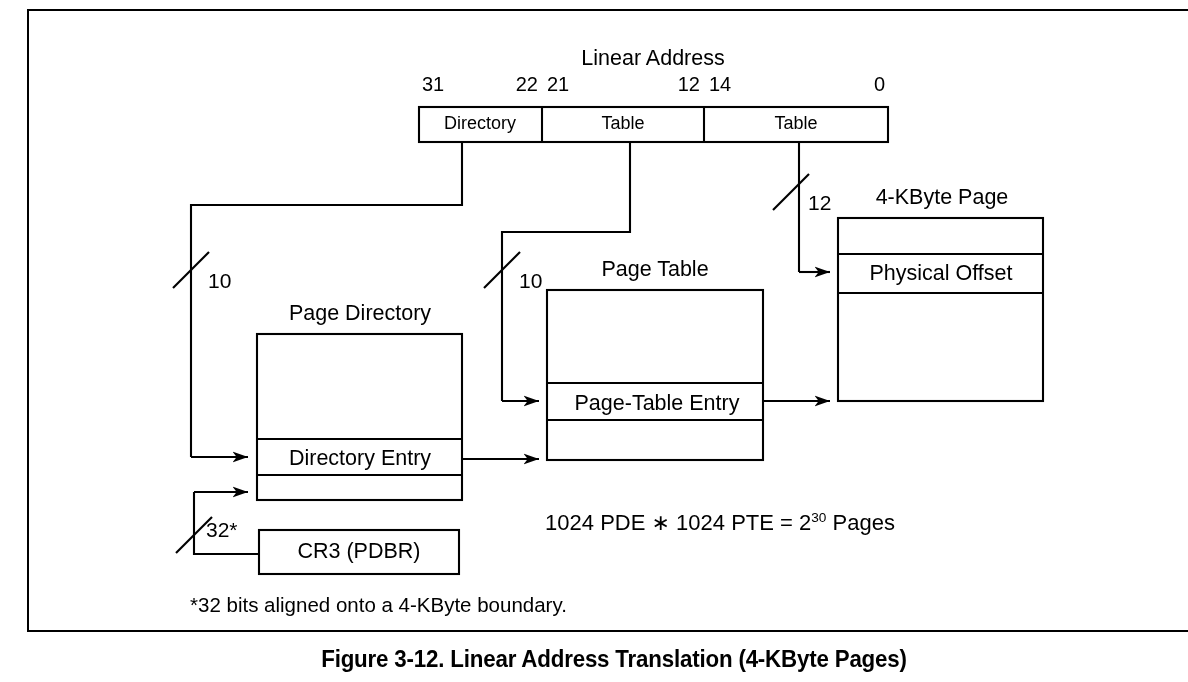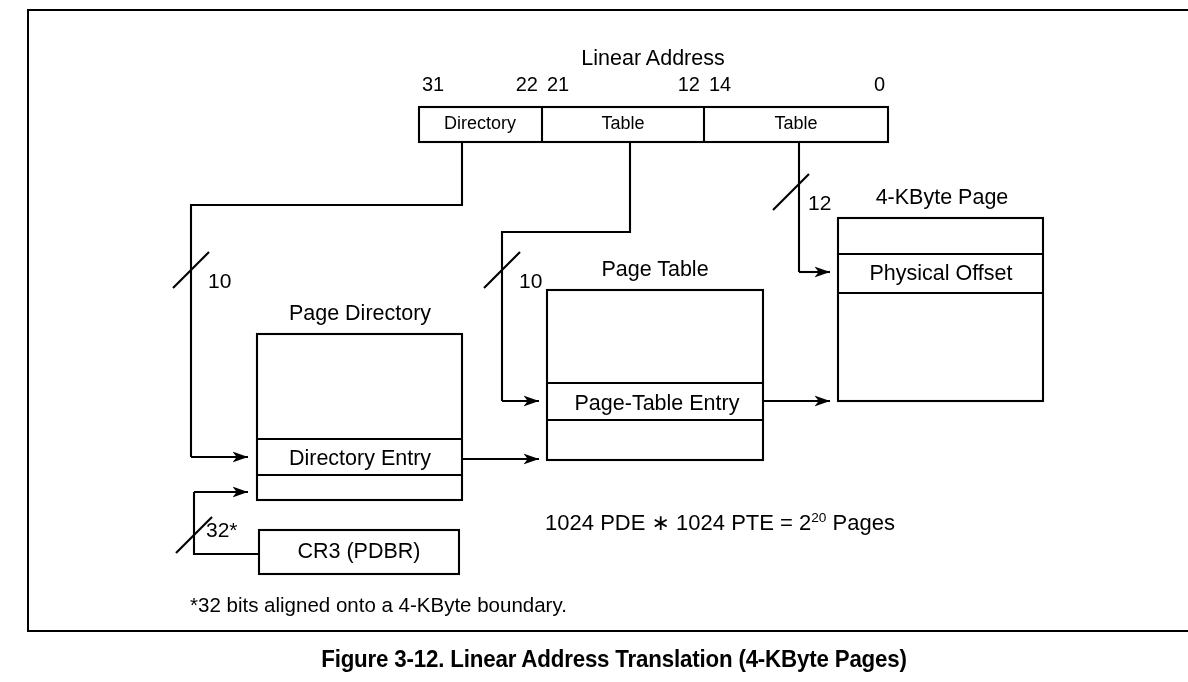--- a/index.html
+++ b/index.html
@@ -158,20 +158,20 @@
   <div class="lbl t-title center" style="left:340px;top:303px;">Page Directory</div>
   <div class="lbl t-title center" style="left:635px;top:259px;">Page Table</div>
   <div class="lbl t-title center" style="left:922px;top:187px;">4-KByte Page</div>
 
   <div class="lbl t-box center" style="left:340px;top:448px;">Directory Entry</div>
   <div class="lbl t-box center" style="left:637px;top:393px;">Page-Table Entry</div>
   <div class="lbl t-box center" style="left:921px;top:263px;">Physical Offset</div>
   <div class="lbl t-box center" style="left:339px;top:541px;">CR3 (PDBR)</div>
 
   <div class="lbl t-formula center" style="left:700px;top:512px;">
-    <span>1024 PDE </span><span>∗</span><span> 1024 PTE = 2</span><sup>20</sup><span> Pages</span>
+    <span>1024 PDE </span><span>∗</span><span> 1024 PTE = 2</span><sup>30</sup><span> Pages</span>
   </div>
 
   <div class="lbl t-note" style="left:170px;top:595px;">*32 bits aligned onto a 4-KByte boundary.</div>
 
   <div class="caption">Figure 3-12.  Linear Address Translation (4-KByte Pages)</div>
 
 </div>
 
 </body></html>

